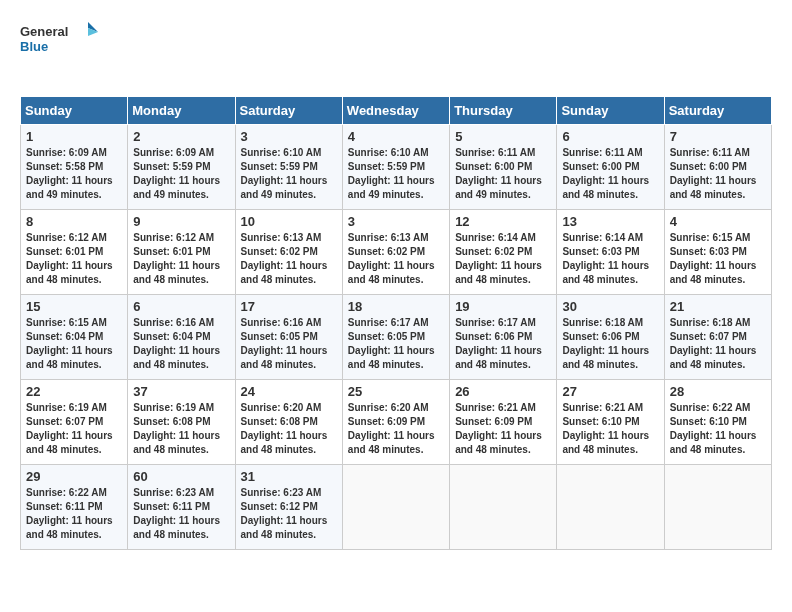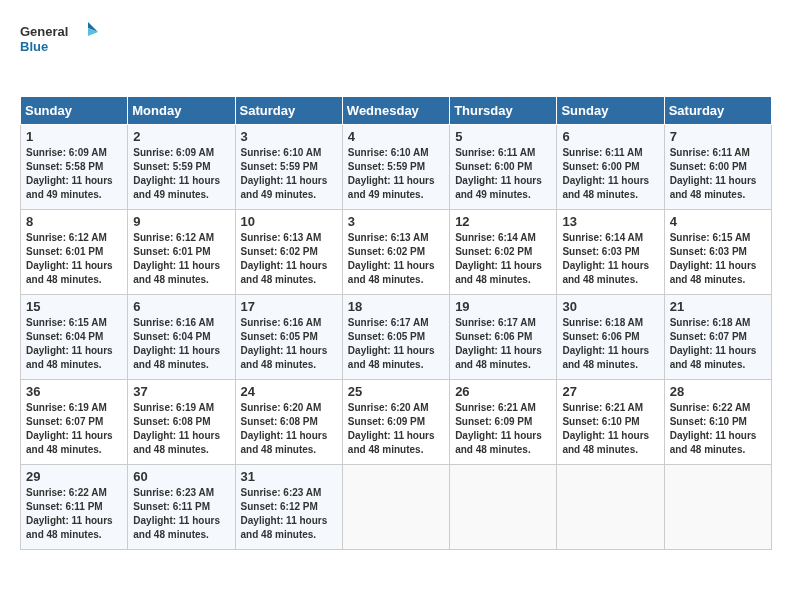--- a/index.html
+++ b/index.html
@@ -155,21 +155,21 @@
         <td><span class="day-num">18</span>
 <span class="day-info">Sunrise: 6:17 AM<br>Sunset: 6:05 PM<br>Daylight: 11 hours and 48 minutes.</span></td>
         <td><span class="day-num">19</span>
 <span class="day-info">Sunrise: 6:17 AM<br>Sunset: 6:06 PM<br>Daylight: 11 hours and 48 minutes.</span></td>
         <td><span class="day-num">30</span>
 <span class="day-info">Sunrise: 6:18 AM<br>Sunset: 6:06 PM<br>Daylight: 11 hours and 48 minutes.</span></td>
         <td><span class="day-num">21</span>
 <span class="day-info">Sunrise: 6:18 AM<br>Sunset: 6:07 PM<br>Daylight: 11 hours and 48 minutes.</span></td>
       </tr>
       <tr>
-        <td><span class="day-num">36</span>
+        <td><span class="day-num">22</span>
 <span class="day-info">Sunrise: 6:19 AM<br>Sunset: 6:07 PM<br>Daylight: 11 hours and 48 minutes.</span></td>
         <td><span class="day-num">37</span>
 <span class="day-info">Sunrise: 6:19 AM<br>Sunset: 6:08 PM<br>Daylight: 11 hours and 48 minutes.</span></td>
         <td><span class="day-num">24</span>
 <span class="day-info">Sunrise: 6:20 AM<br>Sunset: 6:08 PM<br>Daylight: 11 hours and 48 minutes.</span></td>
         <td><span class="day-num">25</span>
 <span class="day-info">Sunrise: 6:20 AM<br>Sunset: 6:09 PM<br>Daylight: 11 hours and 48 minutes.</span></td>
         <td><span class="day-num">26</span>
 <span class="day-info">Sunrise: 6:21 AM<br>Sunset: 6:09 PM<br>Daylight: 11 hours and 48 minutes.</span></td>
         <td><span class="day-num">27</span>

